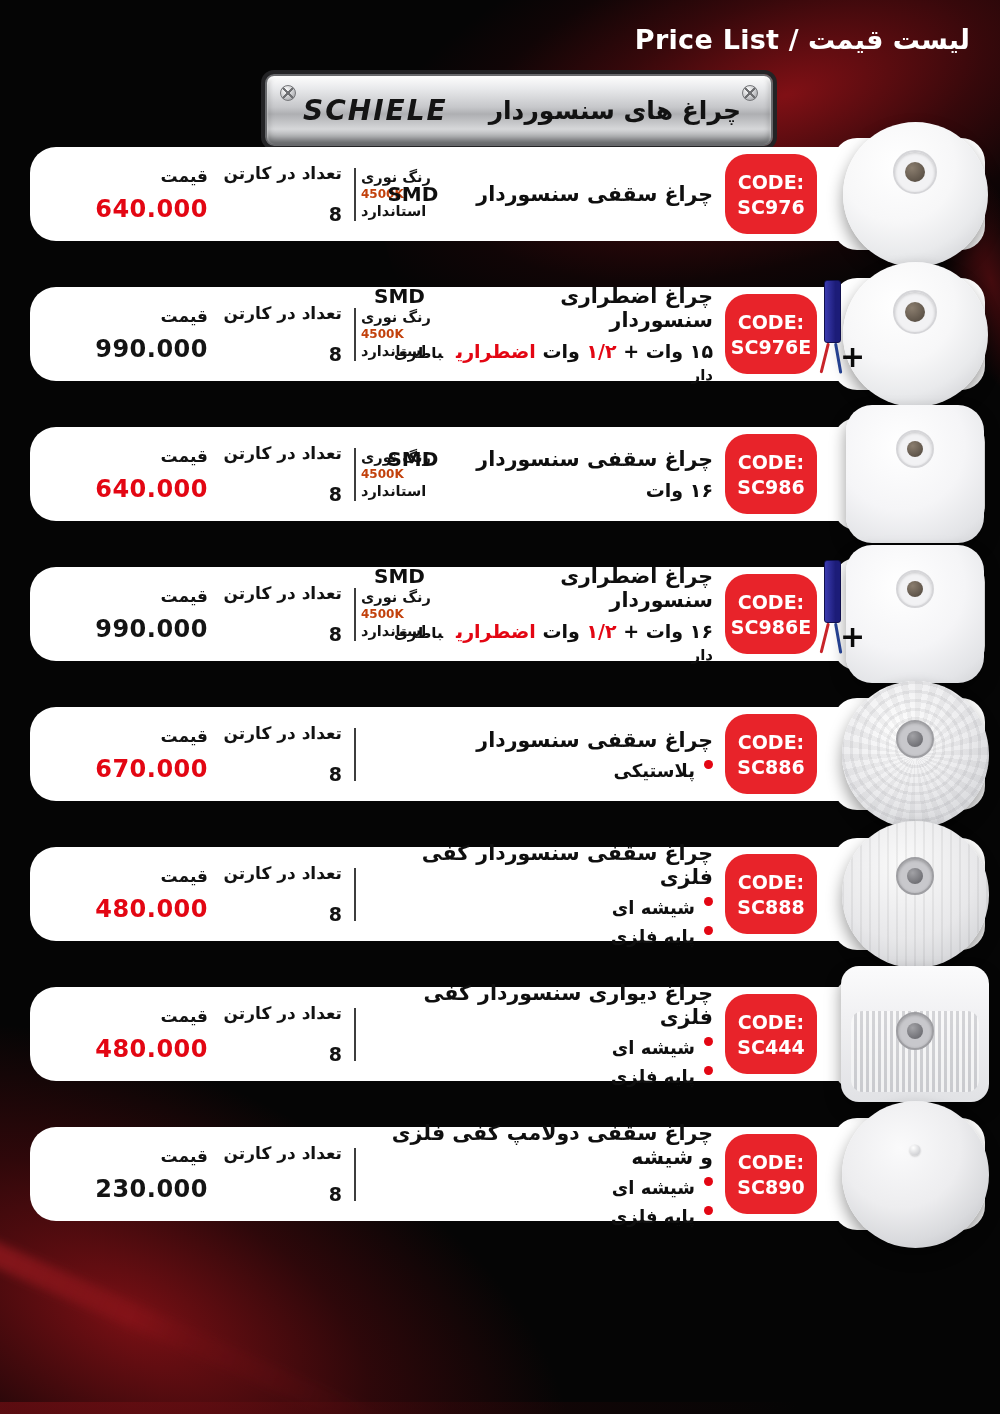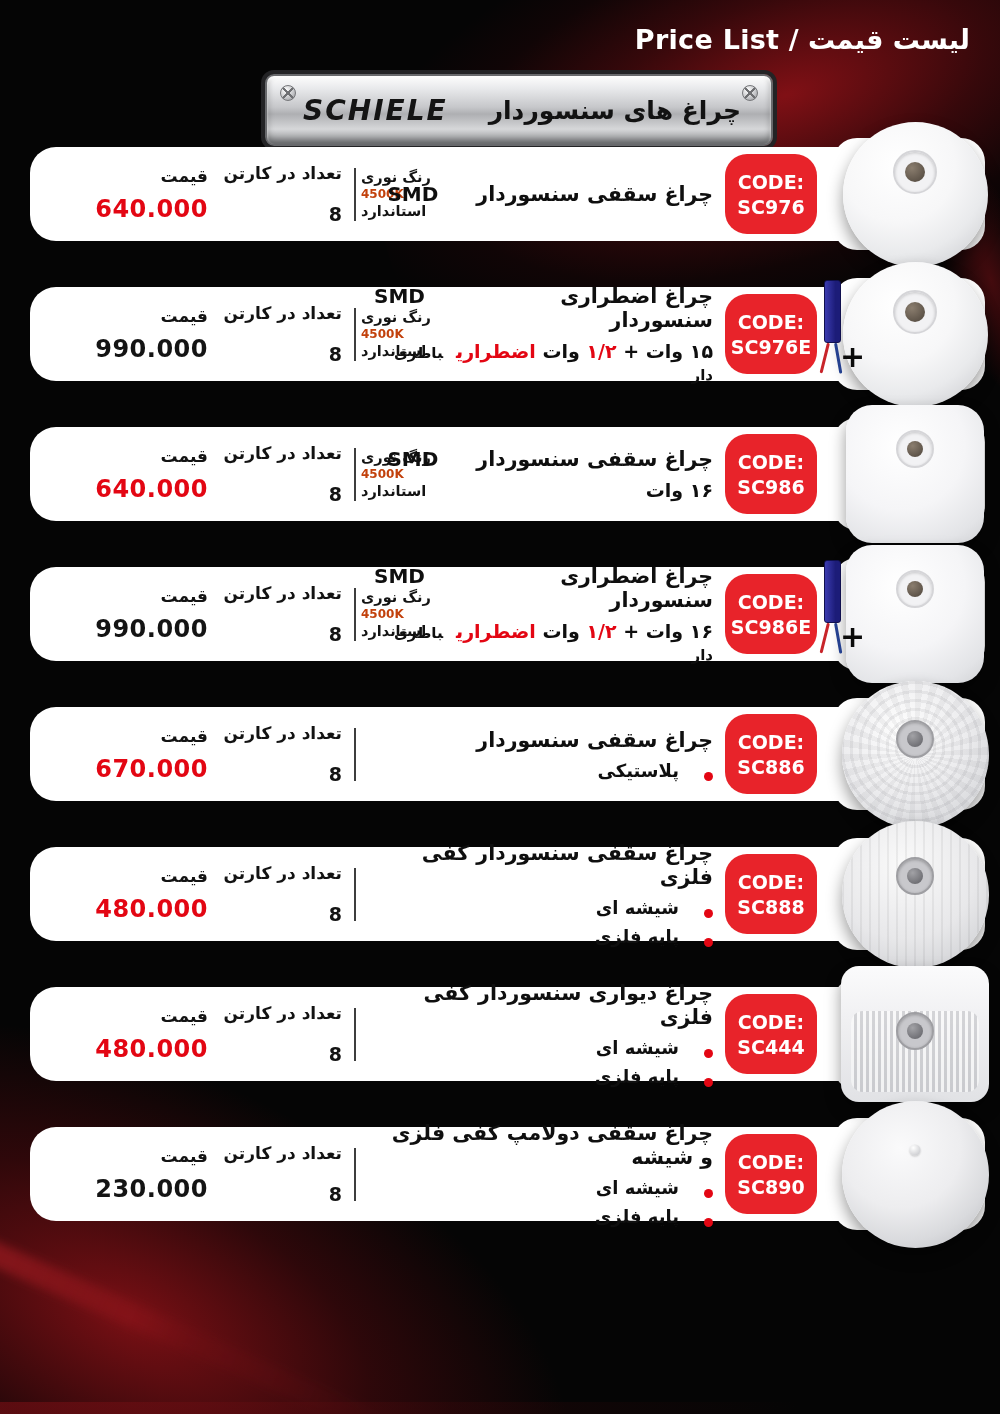--- a/index.html
+++ b/index.html
@@ -49,21 +49,21 @@
   .color-block{position:absolute;left:331px;top:0;bottom:0;width:90px;gap:2px;direction:rtl;}
   .color-t{font-size:14.5px;font-weight:bold;color:#131313;}
   .color-v{font-size:12px;font-weight:bold;color:#c2410c;}
   .title-block{position:absolute;right:272px;left:344px;top:0;bottom:0;display:flex;flex-direction:column;justify-content:center;gap:8px;direction:rtl;text-align:right;}
   .line1{display:flex;direction:rtl;align-items:baseline;}
   .pname{font-size:20.5px;font-weight:bold;color:#0f0f0f;}
   .smd{font-size:20px;font-weight:bold;color:#0f0f0f;margin-right:38px;direction:ltr;}
   .line2{font-size:19px;font-weight:bold;color:#0f0f0f;direction:rtl;}
   .red-txt{color:#e30613;}
   .bat-note{font-size:15px;margin-right:13px;}
-  .bullet{display:flex;direction:rtl;align-items:flex-end;gap:25px;font-size:18px;font-weight:bold;color:#0f0f0f;}
+  .bullet{display:flex;direction:rtl;align-items:flex-start;gap:9px;font-size:18px;font-weight:bold;color:#0f0f0f;}
   .dot{width:9px;height:9px;border-radius:50%;background:#e30613;flex:0 0 auto;}
   .code-badge{position:absolute;left:695px;top:50%;transform:translateY(-50%);width:92px;height:80px;border-radius:22px;
     background:#e8232a;color:#fff;display:flex;flex-direction:column;align-items:center;justify-content:center;gap:3px;}
   .code-lbl{font-size:19px;font-weight:bold;}
   .code-val{font-size:19px;font-weight:bold;}
   .backing{position:absolute;left:803px;top:-9px;width:152px;height:112px;background:#fff;border-radius:24px;z-index:1;}
   .product{position:absolute;left:801px;top:50%;transform:translateY(-50%);width:168px;height:168px;
     display:flex;align-items:center;justify-content:center;z-index:2;}
   .shape{position:relative;}
   .p-dome{width:145px;height:145px;border-radius:50%;

